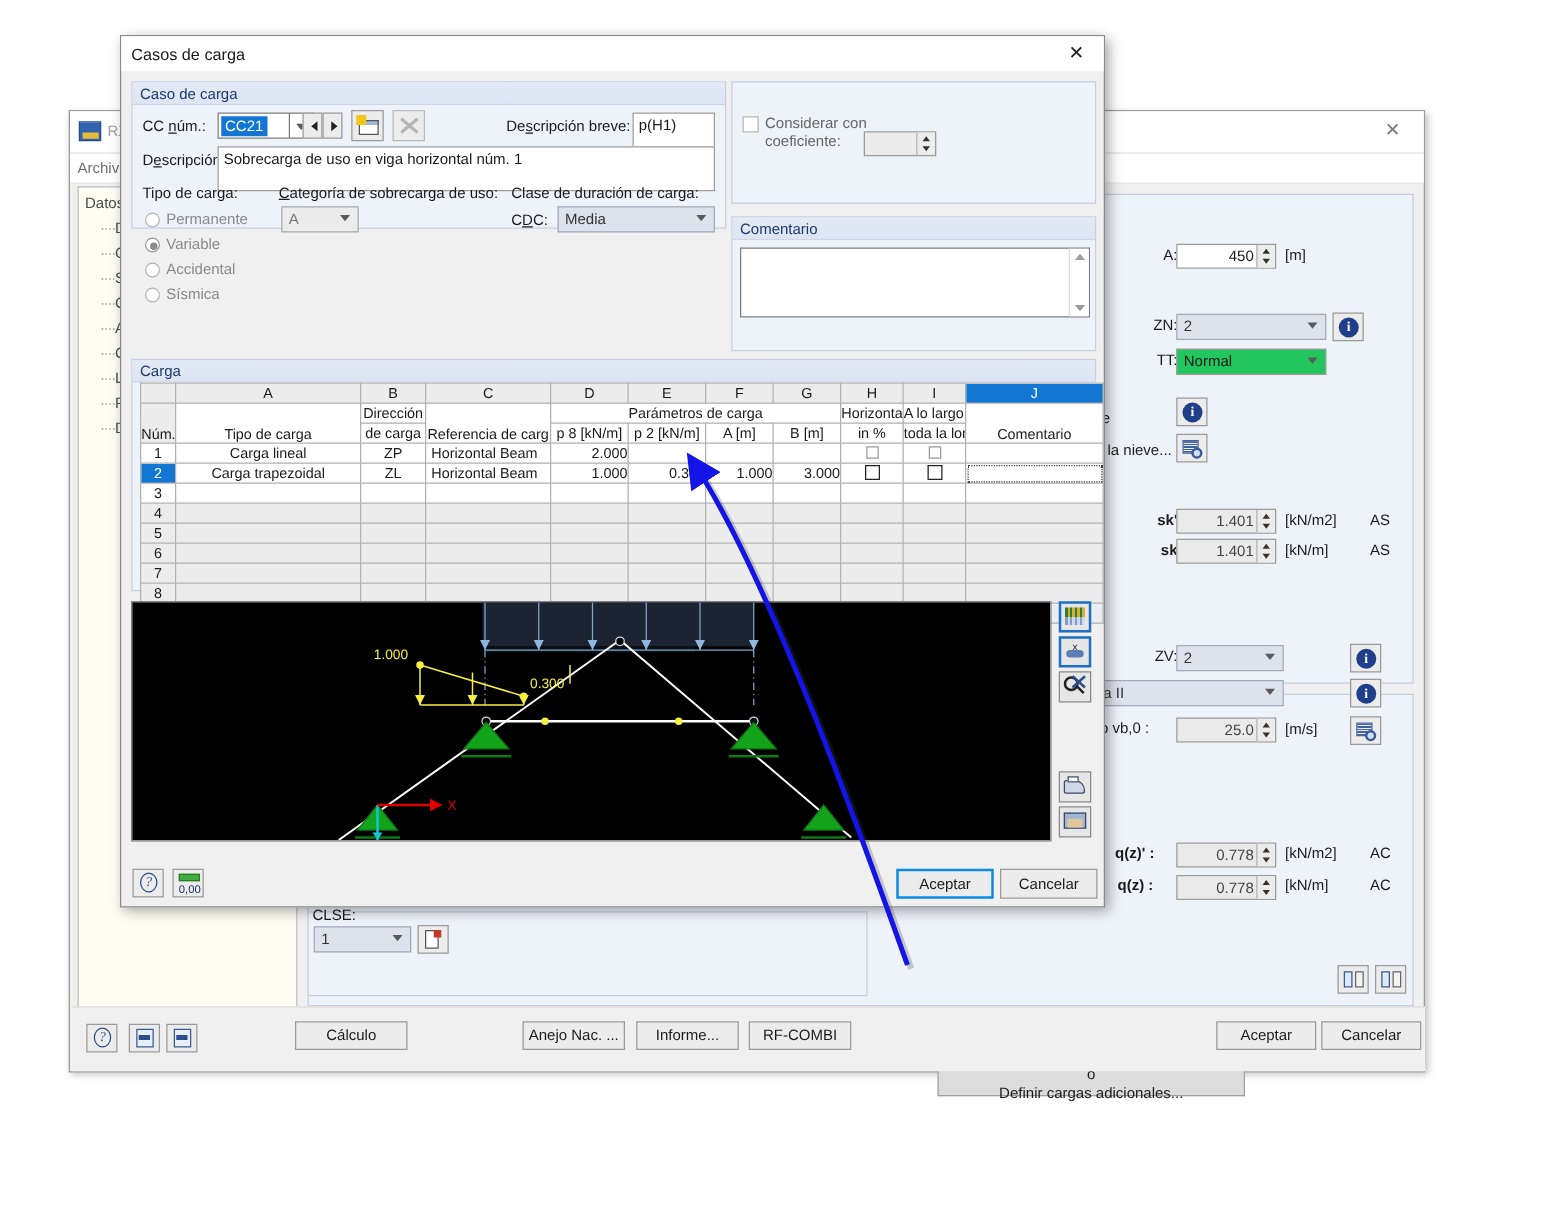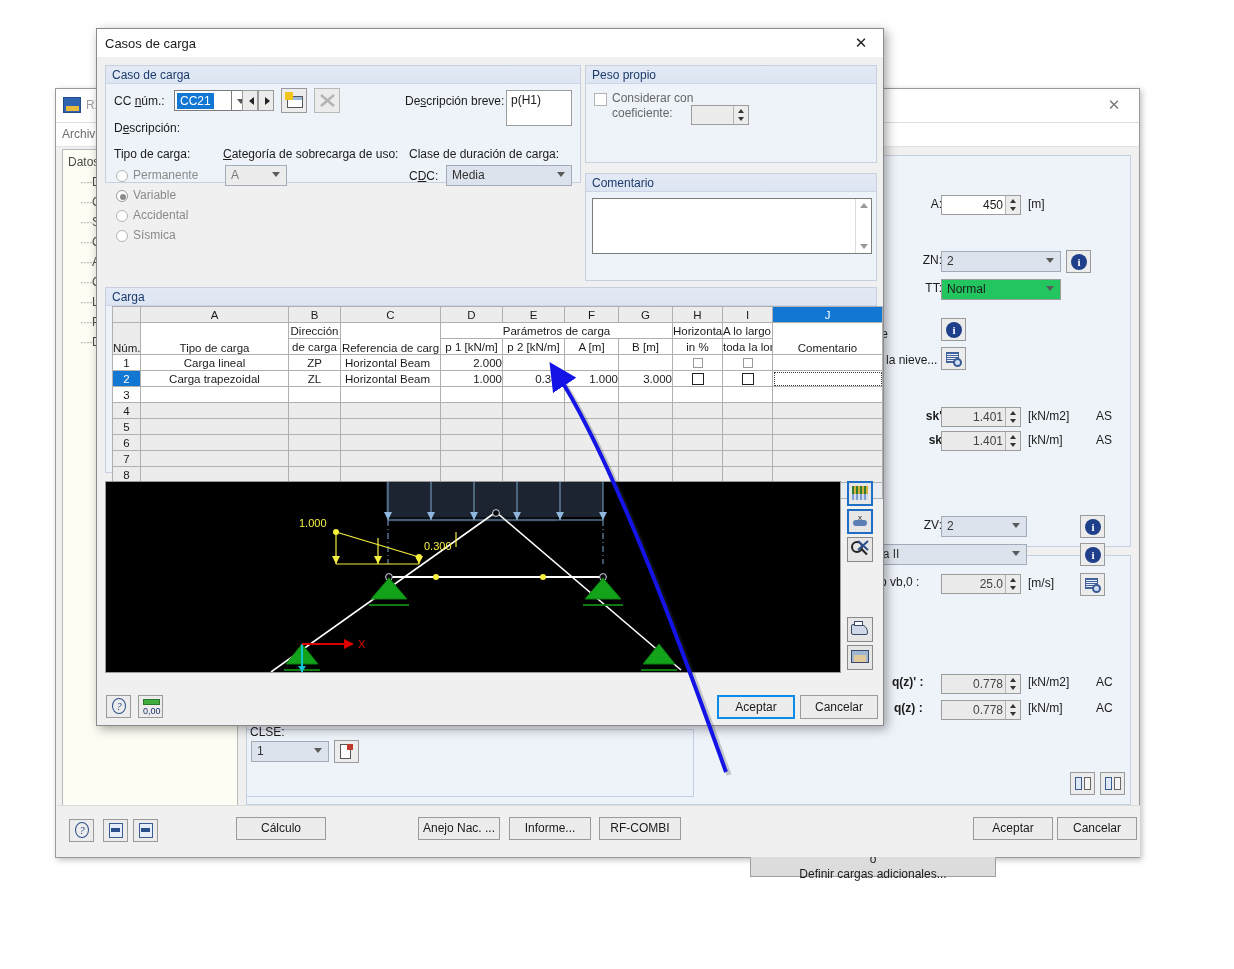--- a/index.html
+++ b/index.html
@@ -439,20 +439,21 @@
     </div>
 
     <div class="lbl" style="left:299px; top:28px;">
       De<u>s</u>cripción breve:
     </div>
     <div class="txtfield" style="left:400px; top:24px; width:66px;">p(H1)</div>
 
     <div class="lbl" style="left:8px; top:55px;">
       D<u>e</u>scripción:
     </div>
+    <div class="txtfield" style="left:68px; top:51px; width:398px;">Sobrecarga de uso en viga horizontal núm. 1</div>
 
     <div class="lbl" style="left:8px; top:81px;">Tipo de carga:</div>
 
     <div class="radio" style="left:10px; top:102px;">
       <span class="dot"></span>
       <span class="t">Permanente</span>
     </div>
     <div class="radio sel" style="left:10px; top:122px;">
       <span class="dot"></span>
       <span class="t">Variable</span>
@@ -478,23 +479,20 @@
     <div class="lbl" style="left:303px; top:103px;">
       C<u>D</u>C:
     </div>
     <div class="combo" style="left:340px; top:99px; width:126px; background:#dde3ec;">
       <span>Media</span>
       <span class="chev"></span>
     </div>
   </div>
 
   <div class="group" style="left:488px; top:36px; width:292px; height:98px;">
-    <div class="ghead">
-      <span class="gtitle">Peso propio</span>
-    </div>
     <div class="chk" style="left:8px; top:27px;">
       <span class="box"></span>
       <span class="t">
         <span>Considerar con</span><br>
         <span>coeficiente:</span>
       </span>
     </div>
     <div class="spin-input" style="left:105px; top:39px; width:58px; background:#ececec;"></div>
     <div class="spin-arrows" style="left:147px; top:40px;"></div>
   </div>
@@ -550,21 +548,21 @@
           <td class="subhdr" rowspan="2" style="vertical-align:bottom;">Tipo de carga</td>
           <td class="subhdr">Dirección</td>
           <td class="subhdr" rowspan="2" style="vertical-align:bottom;margin-top:44px;">Referencia de carg</td>
           <td class="subhdr" colspan="4">Parámetros de carga</td>
           <td class="subhdr">Horizontal</td>
           <td class="subhdr">A lo largo d</td>
           <td class="subhdr" rowspan="2" style="vertical-align:bottom;">Comentario</td>
         </tr>
         <tr>
           <td class="subhdr">de carga</td>
-          <td class="subhdr">p 1 [kN/m]</td>
+          <td class="subhdr">p 8 [kN/m]</td>
           <td class="subhdr">p 2 [kN/m]</td>
           <td class="subhdr">A [m]</td>
           <td class="subhdr">B [m]</td>
           <td class="subhdr">in %</td>
           <td class="subhdr">toda la lon</td>
         </tr>
 
         <tr class="rowdata">
           <td class="rowhdr">1</td>
           <td class="cellc">Carga lineal</td>

